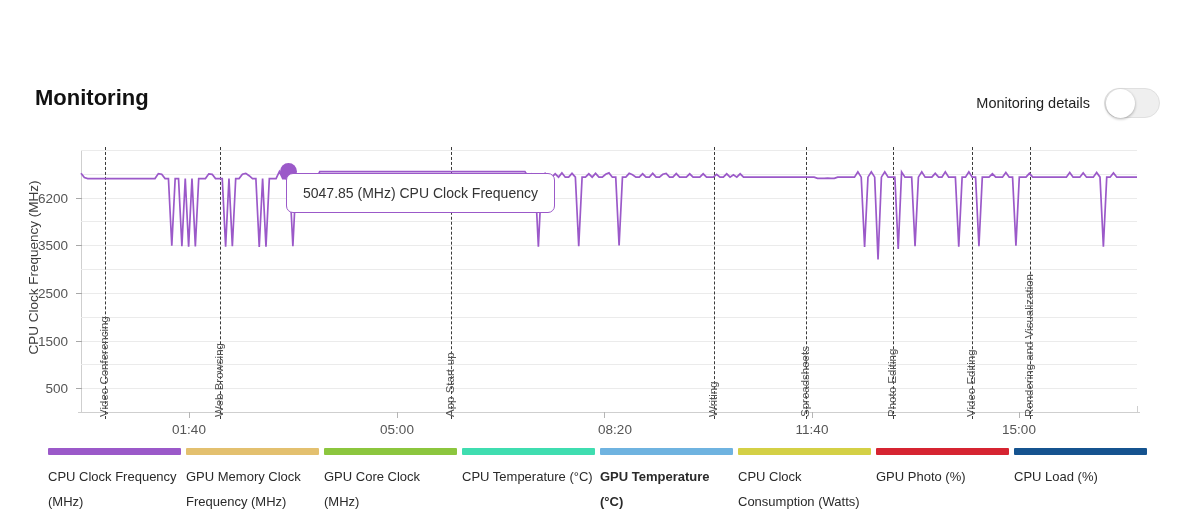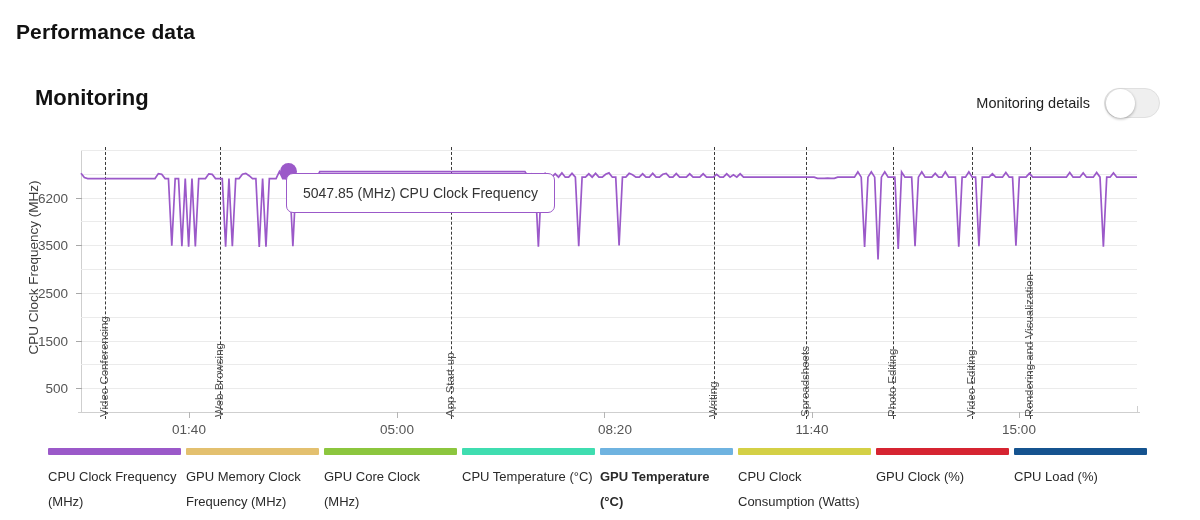--- a/index.html
+++ b/index.html
@@ -130,21 +130,20 @@
   .legend-text {
     margin-top: 9px;
     font-size: 13px; color: #2a2a2a; line-height: 25px;
   }
 </style>
 </head>
 <body>
 
 <div id="root">
 
-  <div class="page-title">Performance data</div>
   <div class="section-title">Monitoring</div>
 
   <div class="toggle-wrap">
     <span class="toggle-label">Monitoring details</span>
     <div class="toggle">
       <div class="knob"></div>
     </div>
   </div>
 
   <div class="chart">
@@ -228,20 +227,20 @@
       <div class="legend-item" style="left: 600px; width: 133px; font-weight: bold;">
         <div class="swatch" style="background: rgb(111, 179, 224);"></div>
         <div class="legend-text">GPU Temperature (°C)</div>
       </div>
       <div class="legend-item" style="left: 738px; width: 133px;">
         <div class="swatch" style="background: rgb(212, 208, 70);"></div>
         <div class="legend-text">CPU Clock Consumption (Watts)</div>
       </div>
       <div class="legend-item" style="left: 876px; width: 133px;">
         <div class="swatch" style="background: rgb(214, 36, 49);"></div>
-        <div class="legend-text">GPU Clock (%)</div>
+        <div class="legend-text">GPU Photo (%)</div>
       </div>
       <div class="legend-item" style="left: 1014px; width: 133px;">
         <div class="swatch" style="background: rgb(21, 83, 143);"></div>
         <div class="legend-text">CPU Load (%)</div>
       </div>
     </div>
 </div>
 
 </body></html>

